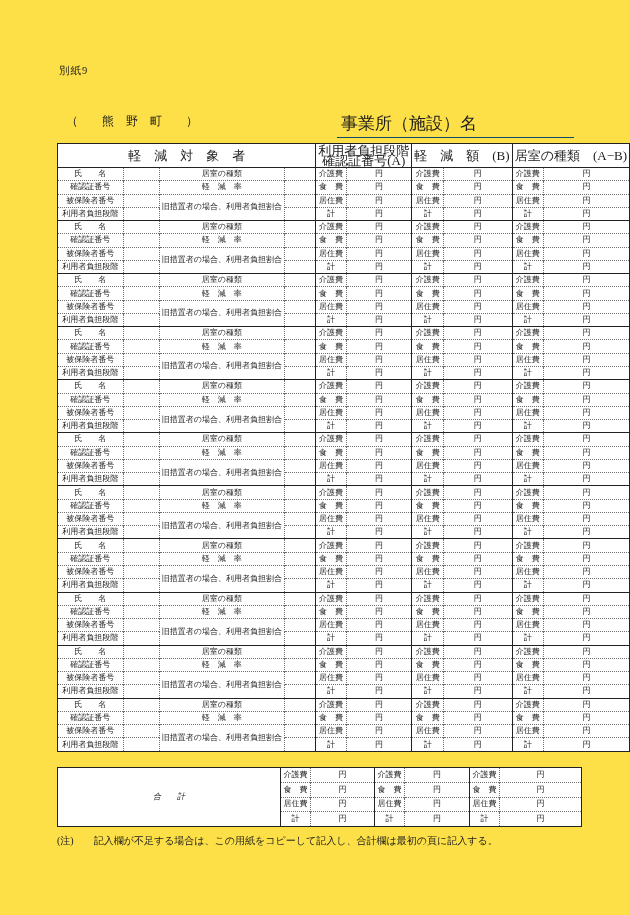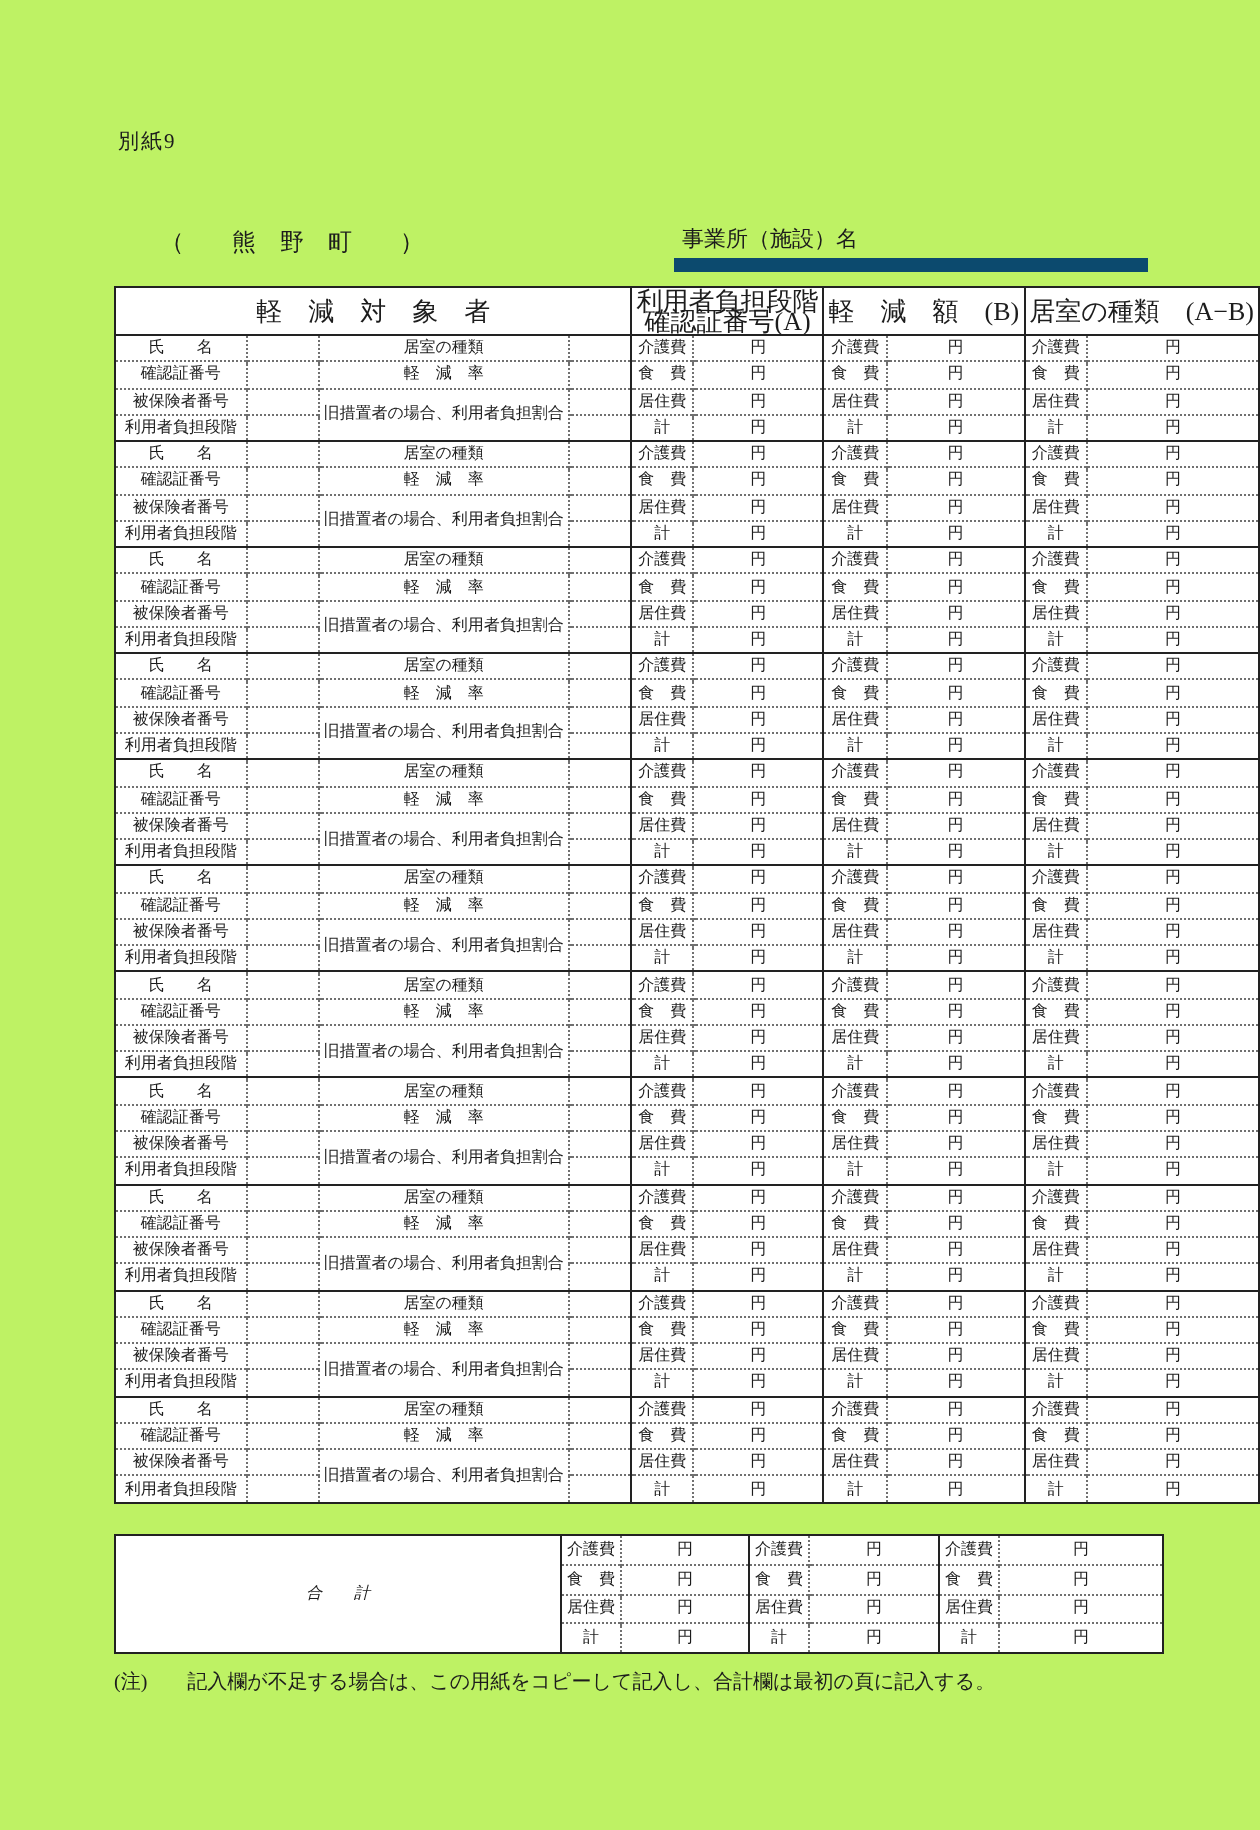--- a/index.html
+++ b/index.html
@@ -1,27 +1,27 @@
 <!DOCTYPE html>
 <html><head>
 <meta charset="utf-8">
 <style>
   html,body { margin:0; padding:0; background:#e8e8e8; }
   .page {
     position:relative; width:630px; height:915px; margin:0 auto;
-    background:#bef264; color:#1c1c1c;
+    background:#fde047; color:#1c1c1c;
     font-family:"Liberation Serif","DejaVu Serif",serif;
   }
   .abs { position:absolute; }
   .attachment { left:59px; top:64px; font-size:10.5px; letter-spacing:1px; }
   .title-row { left:77px; top:90px; white-space:nowrap; }
   .doc-title { font-size:12.5px; font-weight:normal; }
   .doc-title-bracket { font-size:11px; margin-left:5px; }
-  .muni { left:80px; top:113px; font-size:12px; }
-  .office { left:337px; top:112px; width:233px; border-bottom:7px solid #0c4a6e; padding:0 0 2px 4px; font-size:11px; }
+  .muni { left:66px; top:113px; font-size:12px; }
+  .office { left:337px; top:112px; width:233px; border-bottom:1px solid #0c4a6e; padding:0 0 2px 4px; font-size:17px; }
   .note { left:57px; top:834px; font-size:10px; white-space:nowrap; }
 
   table.tbl { border-collapse:collapse; table-layout:fixed; position:absolute; border:1px solid #222; background:#fff; }
   .main-tbl { left:57px; top:143px; height:609px; }
   .total-tbl { left:57px; top:767px; height:60px; }
   .tbl td {
     padding:0 2px; font-size:8px; line-height:10px; height:12px;
     overflow:hidden; white-space:nowrap; text-align:center; vertical-align:middle;
   }
   .tbl thead td { height:23px; font-size:13px; line-height:10px; }

